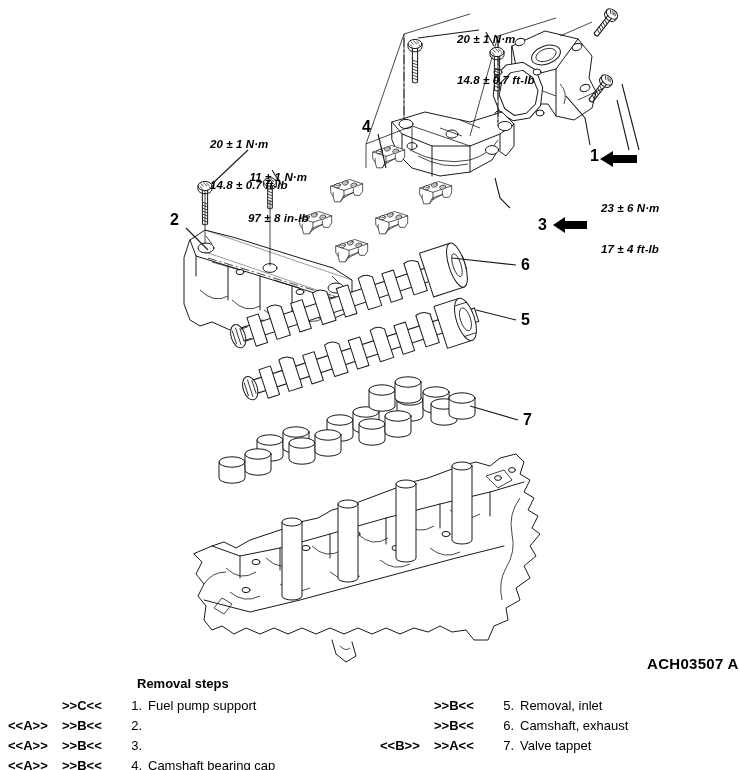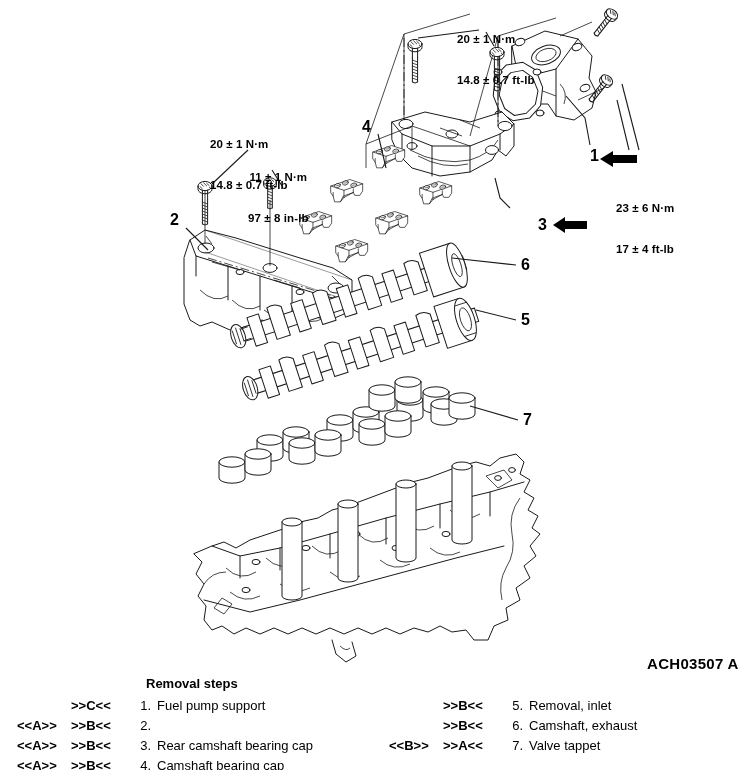--- a/index.html
+++ b/index.html
@@ -3,26 +3,26 @@
 <meta charset="utf-8">
 <title>Camshaft Removal Diagram</title>
 <style>
   html,body{margin:0;padding:0;background:#ffffff;}
   body{width:739px;height:770px;position:relative;overflow:hidden;
        font-family:"Liberation Sans", sans-serif;color:#000;}
   #stage{position:absolute;left:0;top:0;width:739px;height:770px;}
   svg.layer{position:absolute;left:0;top:0;width:739px;height:770px;}
 
   .lbl{position:absolute;white-space:pre;}
-  .torque{font-size:11.5px;font-weight:bold;line-height:13.5px;letter-spacing:0.1px;}
+  .torque{font-size:11.5px;font-weight:bold;line-height:13.5px;letter-spacing:0.1px;font-style:italic;}
   .callout{font-size:16px;font-weight:bold;}
   .imgid{font-size:15px;font-weight:bold;letter-spacing:0.3px;}
 
   
-  #legend{position:absolute;left:9px;top:676px;width:605px;height:94px;}
+  #legend{position:absolute;left:0;top:676px;width:605px;height:94px;}
   .legend-title{position:absolute;left:137px;top:0px;font-size:13px;font-weight:bold;}
   .lrow{position:absolute;height:20px;font-size:13px;line-height:20px;white-space:nowrap;}
   .col-a{position:absolute;width:72px;text-align:left;}
   .col-b{position:absolute;width:60px;text-align:left;}
   .col-n{position:absolute;width:22px;text-align:right;}
   .col-t{position:absolute;}
   .mk{font-weight:bold;}
 </style>
 </head>
 <body>
@@ -395,21 +395,21 @@
   <div class="lbl torque" style="left:248px;top:144px;text-align:center;">
     <div>11 ± 1 N·m</div>
     <div>97 ± 8 in-lb</div>
   </div>
 
   <div class="lbl torque" style="left:457px;top:6px;">
     <div>20 ± 1 N·m</div>
     <div>14.8 ± 0.7 ft-lb</div>
   </div>
 
-  <div class="lbl torque" style="left:616px;top:175px;">
+  <div class="lbl torque" style="left:601px;top:175px;">
     <div>23 ± 6 N·m</div>
     <div>17 ± 4 ft-lb</div>
   </div>
 
   <div class="lbl callout" style="left:590px;top:147px;">1</div>
   <svg class="layer" viewBox="0 0 739 770" style="pointer-events:none">
 
     <g>
       <rect class="blk" x="613" y="155" width="24" height="8"></rect>
       <path class="blk" d="M613 151 L600 159 L613 167 Z"></path>
@@ -441,21 +441,20 @@
     </div>
     <div class="lrow" style="left:0;top:40px;width:370px;">
       <span class="col-a mk" style="left:8px;">&lt;&lt;A&gt;&gt;</span>
       <span class="col-b mk" style="left:62px;">&gt;&gt;B&lt;&lt;</span>
       <span class="col-n" style="left:120px;">2.</span>
     </div>
     <div class="lrow" style="left:0;top:60px;width:370px;">
       <span class="col-a mk" style="left:8px;">&lt;&lt;A&gt;&gt;</span>
       <span class="col-b mk" style="left:62px;">&gt;&gt;B&lt;&lt;</span>
       <span class="col-n" style="left:120px;">3.</span>
-      <span class="col-t" style="left:148px;">Rear camshaft bearing cap</span>
     </div>
     <div class="lrow" style="left:0;top:80px;width:370px;">
       <span class="col-a mk" style="left:8px;">&lt;&lt;A&gt;&gt;</span>
       <span class="col-b mk" style="left:62px;">&gt;&gt;B&lt;&lt;</span>
       <span class="col-n" style="left:120px;">4.</span>
       <span class="col-t" style="left:148px;">Camshaft bearing cap</span>
     </div>
 
     <div class="lrow" style="left:370px;top:20px;width:369px;">
       <span class="col-a mk" style="left:10px;"></span>

